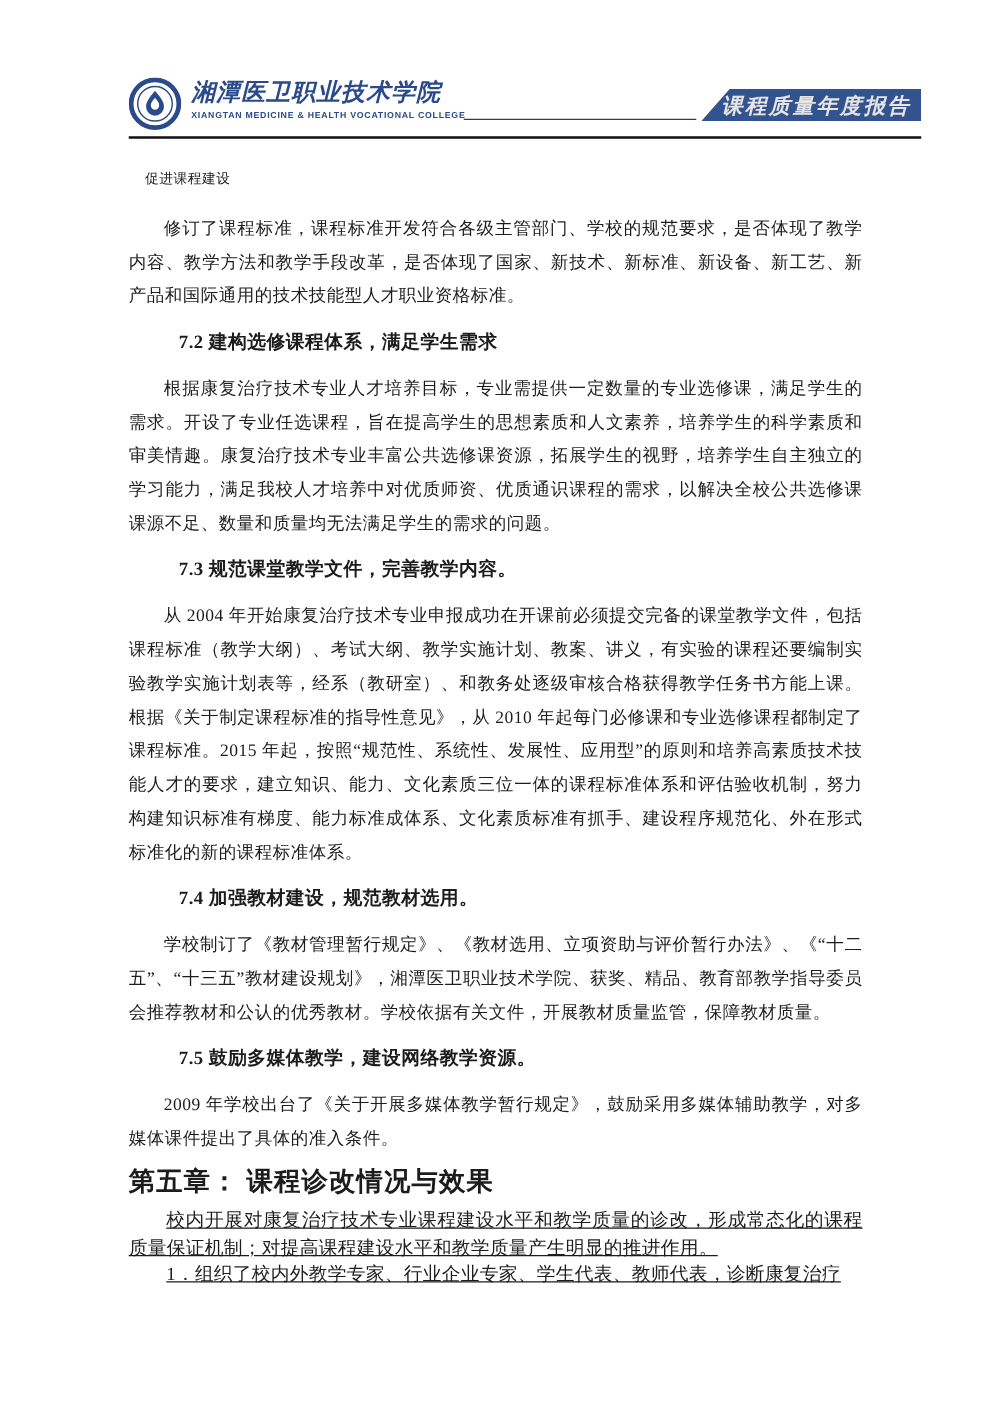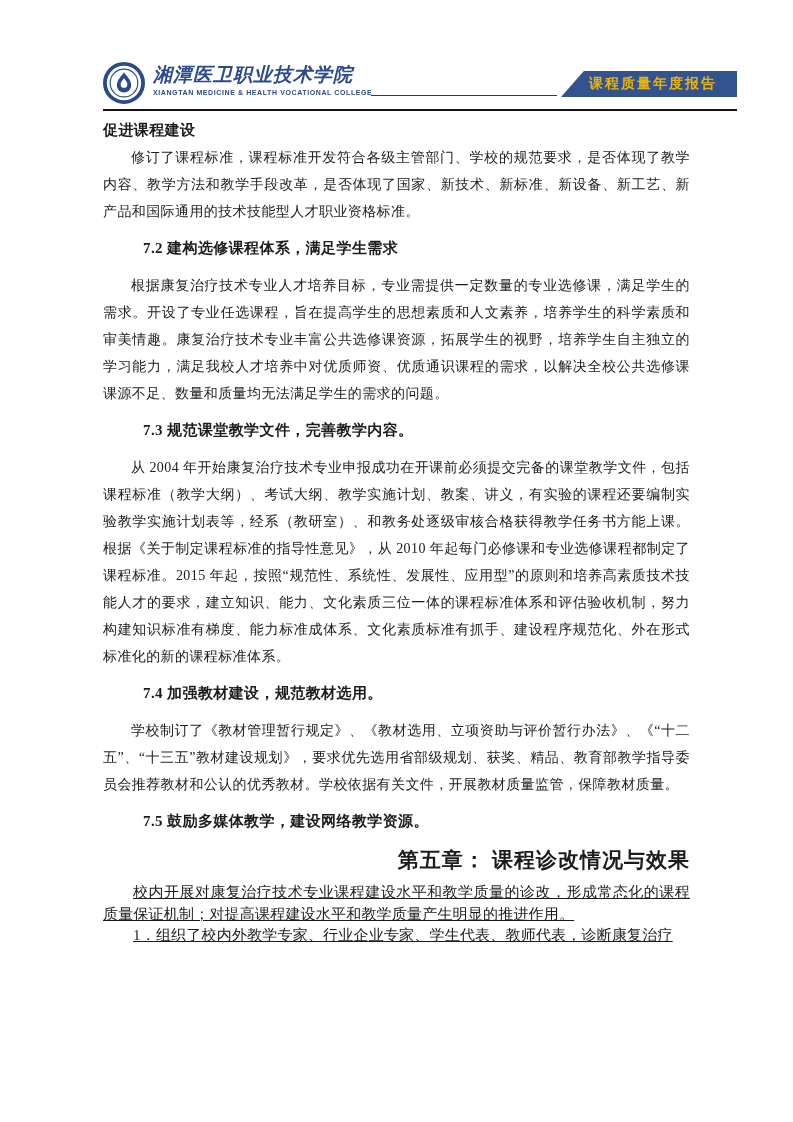--- a/index.html
+++ b/index.html
@@ -30,35 +30,35 @@
     position: absolute; left: 268px; right: 180px; top: 35px;
     height: 1px; background: #3a3a3a;
   }
   .banner {
     position: absolute; right: 0; top: 11px; width: 176px; height: 26px;
     background: #33538E;
     clip-path: polygon(13% 0, 100% 0, 100% 100%, 0 100%);
     display: flex; align-items: center; justify-content: center;
   }
   .banner-text {
-    color: #eab308; font-size: 14px; font-weight: bold;
+    color: #e5e5e5; font-size: 17px; font-style: italic; font-weight: bold;
     letter-spacing: 2px; padding-left: 8px;
   }
   .black-rule {
     position: absolute; top: 109px; left: 103px; right: 103px;
     height: 2px; background: #111111;
   }
   
   .doc { position: absolute; top: 117px; left: 103px; width: 587px; }
-  .h0 { font-weight: bold; font-size: 15px; line-height: 27px; margin: 0; letter-spacing: 0.4px; }
+  .h0 { font-weight: normal; font-size: 11px; line-height: 27px; margin: 13px; letter-spacing: 0.4px; }
   .h  { font-weight: bold; font-size: 15px; line-height: 27px; margin: 10px; text-indent: 2em; letter-spacing: 0.4px; }
   .p  { font-size: 14px; line-height: 27px; margin: 0; text-indent: 2em;
         text-align: justify; letter-spacing: 0.4px; }
   .chapter {
-    font-size: 21px; font-weight: bold; text-align: right;
+    font-size: 21px; font-weight: bold; text-align: left;
     line-height: 30px; margin: 5px 0 7px 0; letter-spacing: 1px;
   }
   .pt { font-size: 15px; line-height: 21.5px; margin: 0; text-indent: 2em;
         text-align: justify; letter-spacing: 0.2px; text-decoration: underline; }
 </style>
 </head>
 <body>
 
 <div class="page">
 
@@ -84,20 +84,21 @@
   <div class="black-rule"></div>
 
   <div class="doc">
     <p class="h0">促进课程建设</p>
     <p class="p">修订了课程标准，课程标准开发符合各级主管部门、学校的规范要求，是否体现了教学内容、教学方法和教学手段改革，是否体现了国家、新技术、新标准、新设备、新工艺、新产品和国际通用的技术技能型人才职业资格标准。</p>
     <p class="h">7.2 建构选修课程体系，满足学生需求</p>
     <p class="p">根据康复治疗技术专业人才培养目标，专业需提供一定数量的专业选修课，满足学生的需求。开设了专业任选课程，旨在提高学生的思想素质和人文素养，培养学生的科学素质和审美情趣。康复治疗技术专业丰富公共选修课资源，拓展学生的视野，培养学生自主独立的学习能力，满足我校人才培养中对优质师资、优质通识课程的需求，以解决全校公共选修课课源不足、数量和质量均无法满足学生的需求的问题。</p>
     <p class="h">7.3 规范课堂教学文件，完善教学内容。</p>
     <p class="p">从 2004 年开始康复治疗技术专业申报成功在开课前必须提交完备的课堂教学文件，包括课程标准（教学大纲）、考试大纲、教学实施计划、教案、讲义，有实验的课程还要编制实验教学实施计划表等，经系（教研室）、和教务处逐级审核合格获得教学任务书方能上课。根据《关于制定课程标准的指导性意见》，从 2010 年起每门必修课和专业选修课程都制定了课程标准。2015 年起，按照“规范性、系统性、发展性、应用型”的原则和培养高素质技术技能人才的要求，建立知识、能力、文化素质三位一体的课程标准体系和评估验收机制，努力构建知识标准有梯度、能力标准成体系、文化素质标准有抓手、建设程序规范化、外在形式标准化的新的课程标准体系。</p>
     <p class="h">7.4 加强教材建设，规范教材选用。</p>
-    <p class="p">学校制订了《教材管理暂行规定》、《教材选用、立项资助与评价暂行办法》、《“十二五”、“十三五”教材建设规划》，要求优先选用省部级规划、获奖、精品、教育部教学指导委员会推荐教材和公认的优秀教材。学校依据有关文件，开展教材质量监管，保障教材质量。</p>
+    <p class="p">学校制订了《教材管理暂行规定》、《教材选用、立项资助与评价暂行办法》、《“十二五”、“十三五”教材建设规划》，湘潭医卫职业技术学院、获奖、精品、教育部教学指导委员会推荐教材和公认的优秀教材。学校依据有关文件，开展教材质量监管，保障教材质量。</p>
     <p class="h">7.5 鼓励多媒体教学，建设网络教学资源。</p>
+    <p class="p">2009 年学校出台了《关于开展多媒体教学暂行规定》，鼓励采用多媒体辅助教学，对多媒体课件提出了具体的准入条件。</p>
     <p class="chapter">第五章：  课程诊改情况与效果</p>
     <p class="pt">校内开展对康复治疗技术专业课程建设水平和教学质量的诊改，形成常态化的课程质量保证机制；对提高课程建设水平和教学质量产生明显的推进作用。</p>
     <p class="pt">1．组织了校内外教学专家、行业企业专家、学生代表、教师代表，诊断康复治疗</p>
   </div>
 
 </div>
 
 </body></html>

